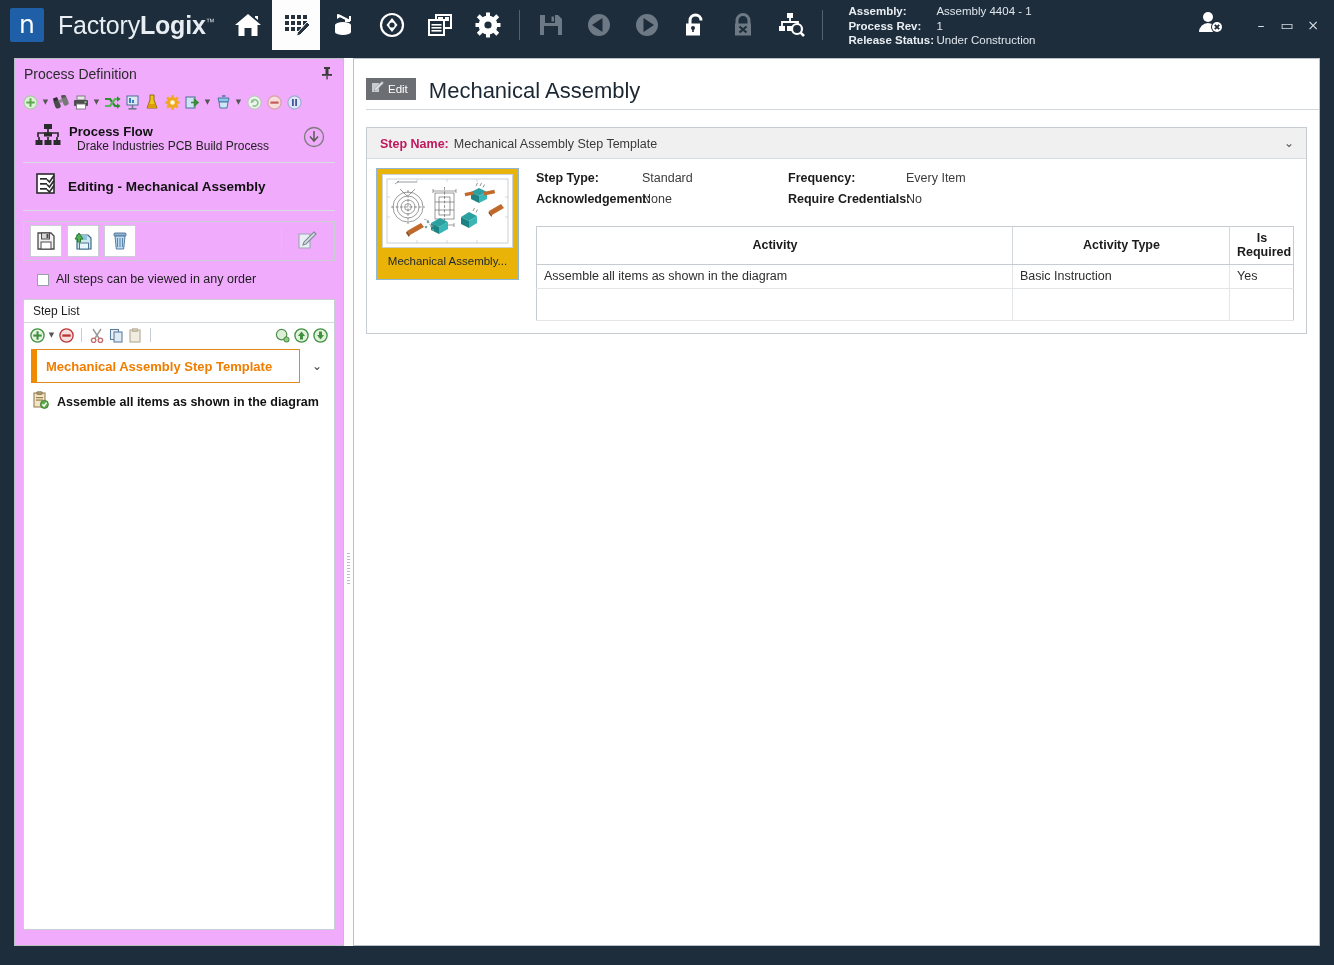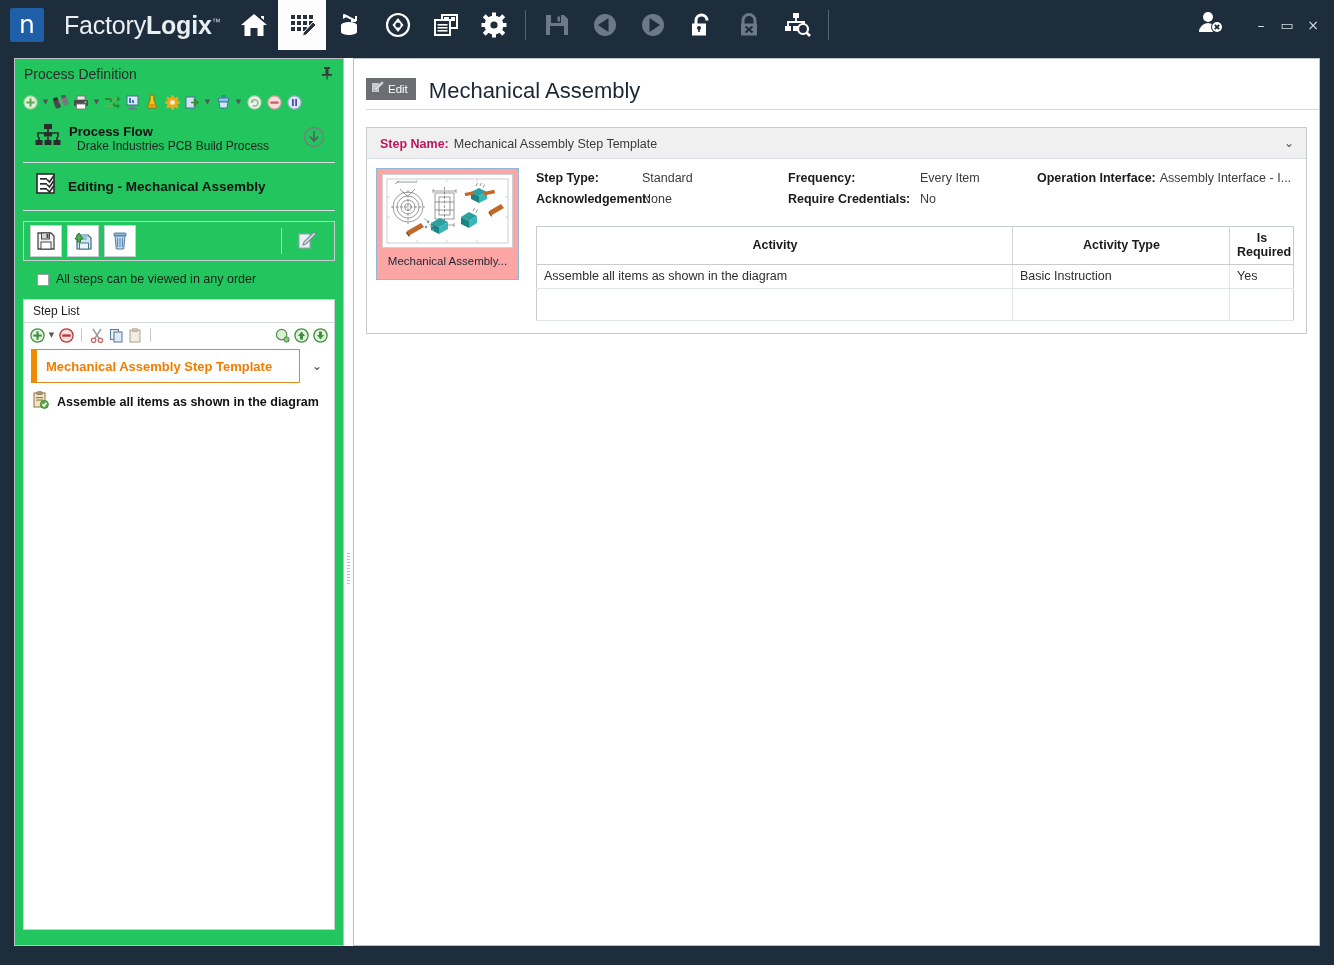--- a/index.html
+++ b/index.html
@@ -21,21 +21,21 @@
     width:34px;height:34px;background:#1f5fa8;border-radius:2px;
     display:flex;align-items:center;justify-content:center;
     position:relative;
   }
   .logo-mark .n{
     font-family:"DejaVu Sans", sans-serif;
     color:#fff;font-size:25px;line-height:1;font-weight:400;
     letter-spacing:0;margin-top:-2px;
   }
   .logo-text{
-    margin-left:20px;color:#e9eef3;font-size:25px;letter-spacing:-0.2px;
+    margin-left:14px;color:#e9eef3;font-size:25px;letter-spacing:-0.2px;
     font-family:"Liberation Sans", sans-serif;white-space:nowrap;
   }
   .logo-text .b{font-weight:bold;}
   .logo-tm{font-size:9px;vertical-align:super;color:#cfd8e0;}
 
   .tb-icons{display:flex;align-items:center;height:50px;margin-left:10px;}
   .tb-btn{
     width:48px;height:50px;display:flex;align-items:center;justify-content:center;
     cursor:pointer;
   }
@@ -56,21 +56,21 @@
   }
   .user-ic{margin-right:22px;cursor:pointer;}
   .win-btn{
     width:26px;height:26px;display:flex;align-items:center;justify-content:center;
     color:#d6dde3;font-size:14px;cursor:pointer;font-family:"DejaVu Sans",sans-serif;
   }
 
   
   .left-panel{
     position:absolute;left:14px;top:58px;width:330px;height:888px;
-    background:#22c55e;border:1px solid #b9c0c6;box-sizing:border-box;
+    background:#f0abfc;border:1px solid #b9c0c6;box-sizing:border-box;
   }
   .lp-title{
     height:30px;display:flex;align-items:center;justify-content:space-between;
     padding:0 10px 0 9px;font-size:14px;color:#2b2b2b;
   }
   .pin{cursor:pointer;}
 
   .lp-toolbar{
     height:26px;display:flex;align-items:center;padding-left:6px;gap:2px;
   }
@@ -185,21 +185,21 @@
   .sc-head{
     height:30px;background:#f0f0f0;border-bottom:1px solid #d8dde1;
     display:flex;align-items:center;justify-content:space-between;padding:0 12px 0 13px;
   }
   .sc-head .lbl{font-size:12.5px;font-weight:bold;color:#be185d;margin-top:46px;}
   .sc-head .val{font-size:12.5px;color:#3a3a3a;margin-left:5px;}
   .sc-chev{font-size:12px;color:#555;cursor:pointer;font-family:"DejaVu Sans",sans-serif;}
 
   .sc-body{display:flex;padding:9px 12px 12px 9px;}
   .thumb-wrap{
-    width:143px;flex:none;background:#fca5a5;border:1px solid #8fb7d6;padding:5px 5px 0 5px;
+    width:143px;flex:none;background:#eab308;border:1px solid #8fb7d6;padding:5px 5px 0 5px;
     box-sizing:border-box;height:112px;
   }
   .thumb-img{
     width:131px;height:74px;background:#fff;border:1px solid #ccd4da;box-sizing:border-box;
     overflow:hidden;
   }
   .thumb-cap{
     font-size:11.5px;color:#1b2733;text-align:center;line-height:26px;height:26px;
     white-space:nowrap;overflow:hidden;
   }
@@ -208,21 +208,21 @@
   .props{display:flex;}
   .pcol{}
   .pcol.c1{width:252px;}
   .pcol.c2{width:249px;}
   .pcol.c3{flex:1;}
   .prow{display:flex;line-height:20px;margin-bottom:1px;white-space:nowrap;}
   .pk{font-size:12.5px;font-weight:bold;color:#1b1b1b;}
   .pv{font-size:12.5px;color:#3b3b3b;}
   .pcol.c1 .pv{margin-left:0;}
   .pcol.c1 .prow .pk{width:106px;display:inline-block;}
-  .pcol.c2 .prow .pk{width:132px;display:inline-block;}
+  .pcol.c2 .prow .pk{width:118px;display:inline-block;}
   .pcol.c3 .prow .pk{margin-right:4px;}
   .pcol.c3 .pv{overflow:hidden;text-overflow:ellipsis;}
 
   table.act{
     width:100%;border-collapse:collapse;margin-top:16px;
     border:1px solid #c6ccd1;table-layout:fixed;
   }
   table.act th{
     text-align:center;font-size:12.5px;font-weight:bold;color:#1b1b1b;
     padding:4px 6px 5px 7px;border-right:1px solid #d2d7db;border-bottom:1px solid #c6ccd1;
@@ -377,20 +377,34 @@
           <rect x="3" y="15" width="6" height="5" fill="#fff"></rect>
           <rect x="11" y="15" width="6" height="5" fill="#fff"></rect>
           <circle cx="21" cy="18" r="5" fill="none" stroke="#fff" stroke-width="2.2"></circle>
           <path d="M24.6 21.6 L28 25" stroke="#fff" stroke-width="2.6"></path>
         </svg>
       </div>
 
       <div class="tb-sep"></div>
     </div>
 
+    <div class="meta">
+      <div class="row">
+        <span class="k">Assembly:</span>
+        <span class="v">Assembly 4404 - 1</span>
+      </div>
+      <div class="row">
+        <span class="k">Process Rev:</span>
+        <span class="v">1</span>
+      </div>
+      <div class="row">
+        <span class="k">Release Status:</span>
+        <span class="v">Under Construction</span>
+      </div>
+    </div>
 
     <div class="win-right">
       <div class="user-ic" title="Log out">
         <svg width="30" height="28" viewBox="0 0 30 28">
           <circle cx="12" cy="8" r="5" fill="#fff"></circle>
           <path d="M3 23 a9 9 0 0 1 18 0 z" fill="#fff"></path>
           <circle cx="21" cy="18" r="6" fill="#1d2d3c"></circle>
           <circle cx="21" cy="18" r="5" fill="#fff"></circle>
           <path d="M18.8 15.8 L23.2 20.2 M23.2 15.8 L18.8 20.2" stroke="#1d2d3c" stroke-width="1.9"></path>
         </svg>
@@ -795,26 +809,20 @@
             <div class="pcol c2">
               <div class="prow">
                 <span class="pk">Frequency:</span>
                 <span class="pv">Every Item</span>
               </div>
               <div class="prow">
                 <span class="pk">Require Credentials:</span>
                 <span class="pv">No</span>
               </div>
             </div>
-            <div class="pcol c3">
-              <div class="prow">
-                <span class="pk">Operation Interface:</span>
-                <span class="pv">Assembly Interface - I...</span>
-              </div>
-            </div>
           </div>
 
           <table class="act">
             <thead>
               <tr>
                 <th class="col-a">Activity</th>
                 <th class="col-b">Activity Type</th>
                 <th class="col-c">Is Required</th>
               </tr>
             </thead>

